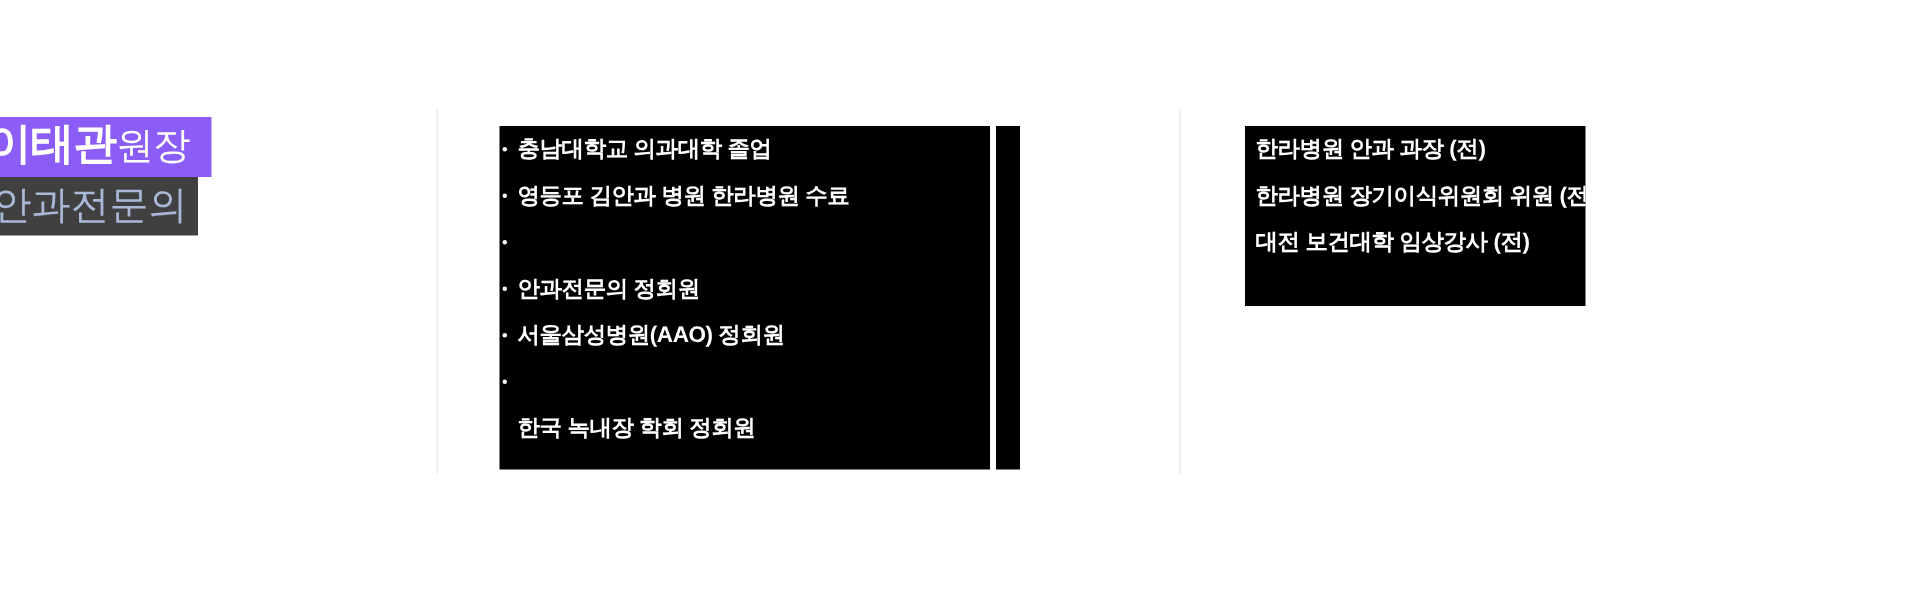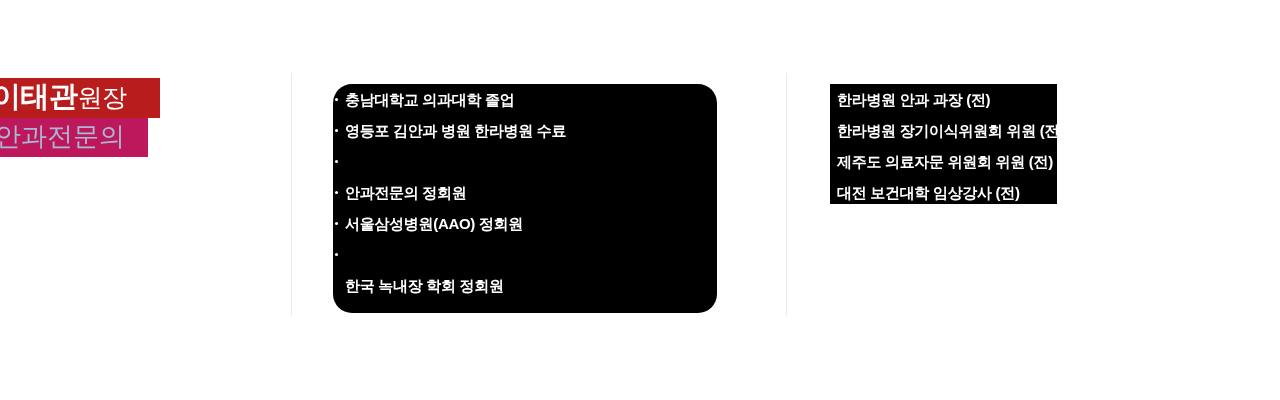--- a/index.html
+++ b/index.html
@@ -17,45 +17,45 @@
   }
 
   
   #doctor-panel {
     position: absolute;
     left: 0px;
     top: 78px;
     width: 160px;
   }
   #doctor-name-row {
-    background: #b91c1c;
+    background: #8b5cf6;
     height: 40px;
-    width: 160px;
+    width: 141px;
     overflow: hidden;
     position: relative;
   }
   #doctor-name-row .txt {
     position: absolute;
     left: -8px;
     top: -2px;
     white-space: nowrap;
     color: #ffffff;
     font-size: 29px;
     font-weight: 700;
     line-height: 40px;
     letter-spacing: -0.5px;
   }
   #doctor-name-row .suffix {
     font-weight: 400;
     font-size: 25px;
   }
   #doctor-spec-row {
-    background: #be185d;
+    background: #404040;
     height: 39px;
-    width: 148px;
+    width: 132px;
     overflow: hidden;
     position: relative;
     text-decoration: underline;
   }
   #doctor-spec-row .txt {
     position: absolute;
     left: -5px;
     top: -1px;
     white-space: nowrap;
     color: #a9b8d6;
@@ -74,25 +74,24 @@
     background: #ebebeb;
   }
   #divider-left  { left: 291px; }
   #divider-right { left: 786px; }
 
   
   #career-column {
     position: absolute;
     left: 333px;
     top: 84px;
-    width: 384px;
+    width: 327px;
     height: 229px;
     background: #000000;
     overflow: hidden;
-    border-radius: 19px;
   }
   #career-scrollbar {
     position: absolute;
     left: 664px;
     top: 84px;
     width: 16px;
     height: 229px;
     background: #000000;
   }
   #career-column ul {
@@ -172,16 +171,15 @@
     <li><span class="bullet"></span></li>
     <li><span>한국 녹내장 학회 정회원</span></li>
   </ul>
 </div>
 <div id="career-scrollbar"></div>
 
 <div id="affiliation-column">
   <ul>
     <li><span>한라병원 안과 과장 (전)</span></li>
     <li><span>한라병원 장기이식위원회 위원 (전)</span></li>
-    <li><span>제주도 의료자문 위원회 위원 (전)</span></li>
     <li><span>대전 보건대학 임상강사 (전)</span></li>
   </ul>
 </div>
 
 </body></html>

